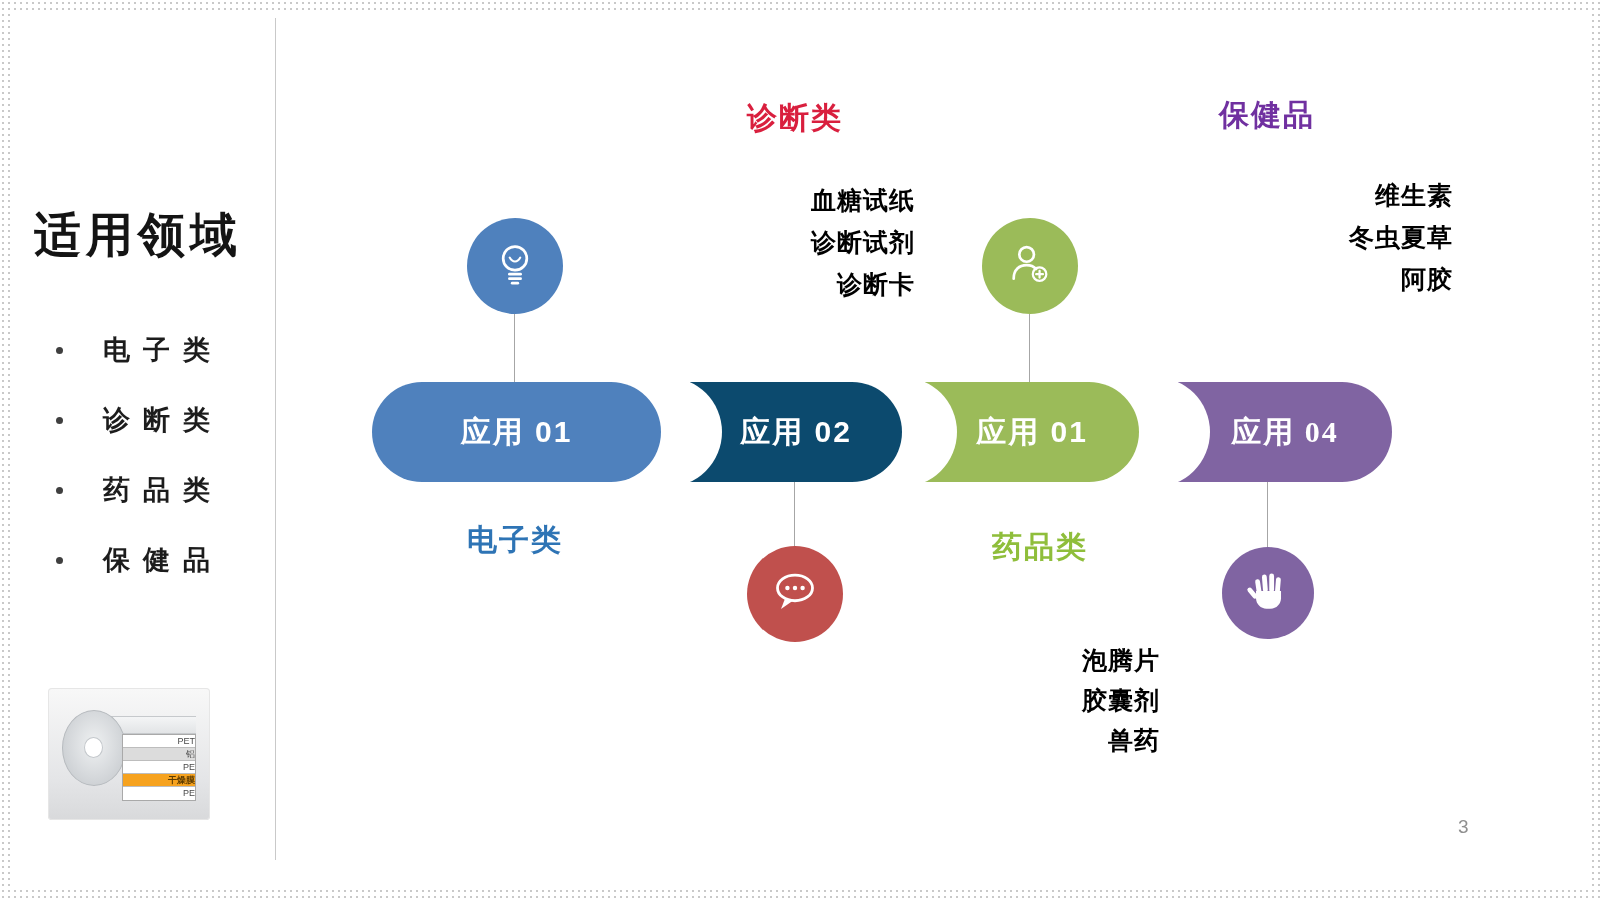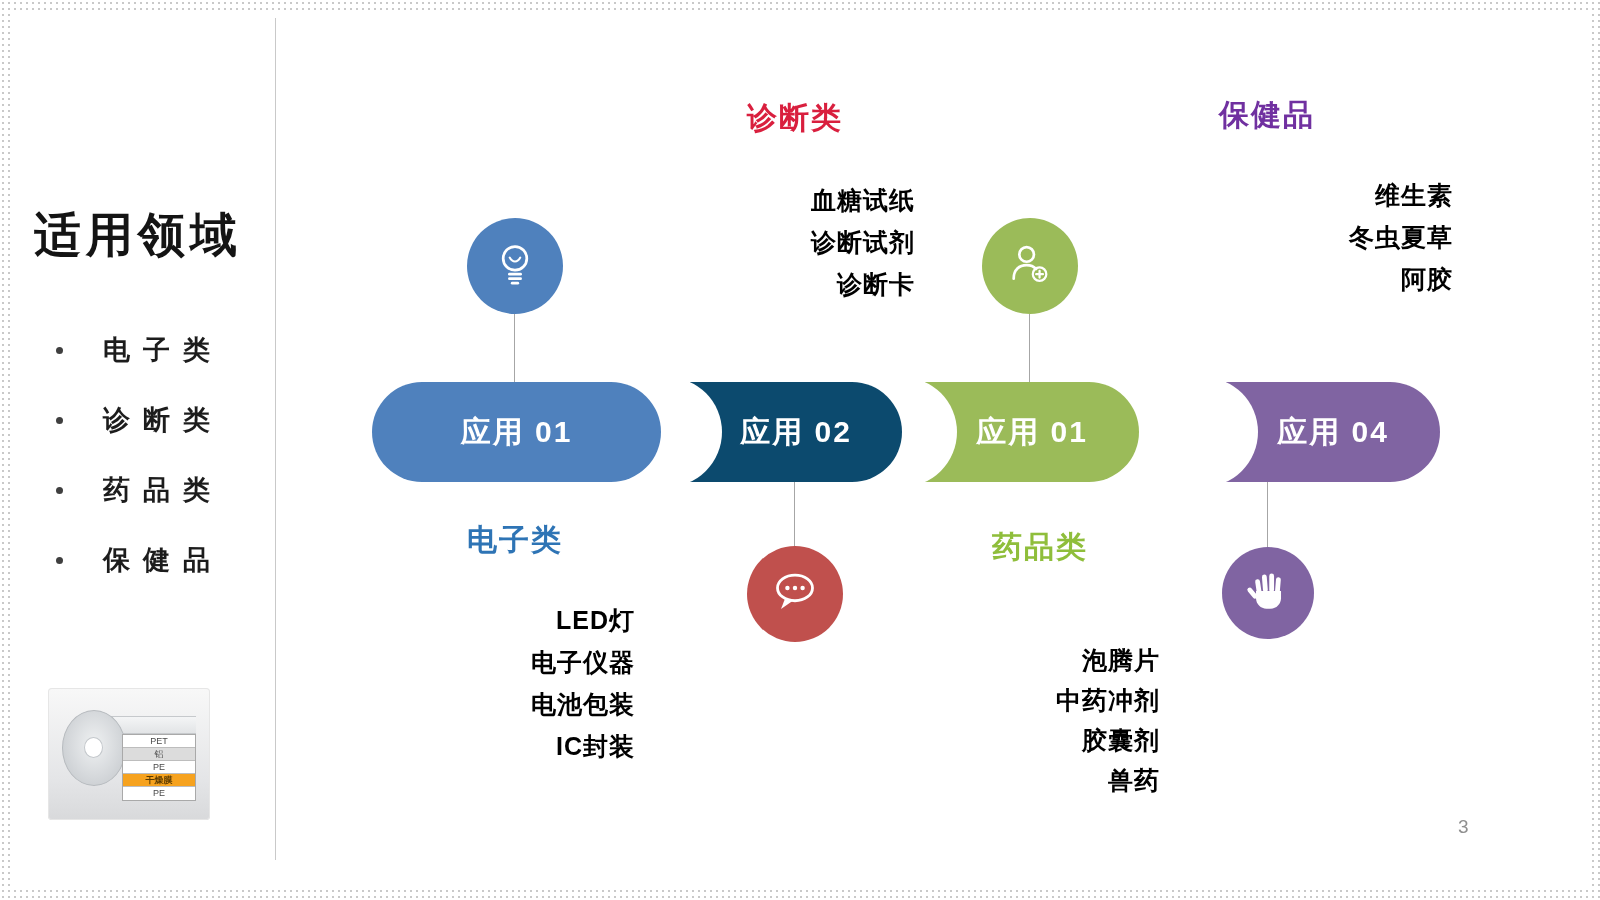--- a/index.html
+++ b/index.html
@@ -26,33 +26,33 @@
           background:linear-gradient(180deg,#f8f8f8,#e4e5e7 70%,#d8d9db);
           border-radius:4px; box-shadow:inset 0 0 0 1px #e6e6e6; }
   .roll-cyl { position:absolute; left:14px; top:22px; width:64px; height:76px;
               background:radial-gradient(ellipse at 50% 45%, #eff1f2 0%, #d6d9dc 55%, #c1c5c9 100%);
               border:1px solid #b6babe; border-radius:50%; }
   .roll-hole { position:absolute; left:21px; top:26px; width:19px; height:21px;
                background:#ffffff; border:1px solid #c3c7cb; border-radius:50%; }
   .roll-tape { position:absolute; left:44px; top:28px; width:104px; height:18px;
                background:linear-gradient(180deg,#f4f5f6,#e2e4e6); border:1px solid #c6c9cc; border-right:none; }
   .layers { position:absolute; left:74px; top:46px; width:74px; border:1px solid #a9a9a9; background:#fff; }
-  .layer { height:13px; font-size:9px; line-height:13px; text-align:center; color:#4a4a4a;
+  .layer { height:13px; font-size:9px; line-height:13px; text-align:right; color:#4a4a4a;
            background:#ffffff; border-bottom:1px solid #bdbdbd; overflow:hidden; white-space:nowrap; }
   .layer:last-child { border-bottom:none; }
   .layer.alt { background:#dcdcdc; }
   .layer.hl { color:#5a3a00; font-weight:700; }
 
   
   .pill { position:absolute; top:372px; height:100px; line-height:100px; text-align:center;
           color:#ffffff; font-size:30px; font-weight:700; letter-spacing:2px; white-space:nowrap; }
   .pill1 { left:362px; width:289px; border-radius:50px; z-index:8; }
   .pill2 { left:680px; width:212px; border-radius:0 50px 50px 0; z-index:6; }
   .pill3 { left:915px; width:214px; border-radius:0 50px 50px 0; z-index:4; }
-  .pill4 { left:1216px; width:214px; border-radius:0 50px 50px 0; z-index:2; }
+  .pill4 { left:1168px; width:214px; border-radius:0 50px 50px 0; z-index:2;font-family:Liberation Serif, serif; }
   .notched::before { content:""; position:absolute; left:-78px; top:-5px; width:110px; height:110px;
                      border-radius:50%; background:#ffffff; }
 
   
   .circle { position:absolute; border-radius:50%; display:flex; align-items:center; justify-content:center; z-index:9; }
   .ci1 { left:457px; top:208px; width:96px; height:96px; }
   .ci2 { left:737px; top:536px; width:96px; height:96px; }
   .ci3 { left:972px; top:208px; width:96px; height:96px; }
   .ci4 { left:1212px; top:537px; width:92px; height:92px; }
 
@@ -129,26 +129,20 @@
         <path d="M19.3 18.3c1.2 2.3 2.9 3.5 4.7 3.5s3.5-1.2 4.7-3.5" stroke="#ffffff" stroke-width="1.8" fill="none" stroke-linecap="round"></path>
         <line x1="19" y1="33" x2="29" y2="33" stroke="#ffffff" stroke-width="2.4" stroke-linecap="round"></line>
         <line x1="19" y1="37" x2="29" y2="37" stroke="#ffffff" stroke-width="2.4" stroke-linecap="round"></line>
         <line x1="21.5" y1="41" x2="26.5" y2="41" stroke="#ffffff" stroke-width="2.4" stroke-linecap="round"></line>
       </svg>
     </span>
   </div>
   <div class="vline vl1"></div>
   <div class="pill pill1" style="background-color: rgb(79, 129, 189);">应用 01</div>
   <div class="cat cat1" style="color: rgb(46, 116, 181);">电子类</div>
-  <div class="items items1">
-    <div class="item">LED灯</div>
-    <div class="item">电子仪器</div>
-    <div class="item">电池包装</div>
-    <div class="item">IC封装</div>
-  </div>
 
   <div class="cat hdr2" style="color: rgb(217, 31, 62);">诊断类</div>
   <div class="items items2">
     <div class="item">血糖试纸</div>
     <div class="item">诊断试剂</div>
     <div class="item">诊断卡</div>
   </div>
   <div class="pill pill2 notched" style="background-color: #0c4a6e;">应用 02</div>
   <div class="vline vl2"></div>
   <div class="circle ci2" style="background-color: rgb(192, 80, 77);">
@@ -172,21 +166,20 @@
         <line x1="32.5" y1="30" x2="32.5" y2="36" stroke="#ffffff" stroke-width="2" stroke-linecap="round"></line>
         <line x1="29.5" y1="33" x2="35.5" y2="33" stroke="#ffffff" stroke-width="2" stroke-linecap="round"></line>
       </svg>
     </span>
   </div>
   <div class="vline vl3"></div>
   <div class="pill pill3 notched" style="background-color: rgb(155, 187, 89);">应用 01</div>
   <div class="cat cat3" style="color: rgb(143, 190, 59);">药品类</div>
   <div class="items items3">
     <div class="item">泡腾片</div>
-    <div class="item">中药冲剂</div>
     <div class="item">胶囊剂</div>
     <div class="item">兽药</div>
   </div>
 
   <div class="cat hdr4" style="color: rgb(112, 48, 160);">保健品</div>
   <div class="items items4">
     <div class="item">维生素</div>
     <div class="item">冬虫夏草</div>
     <div class="item">阿胶</div>
   </div>

